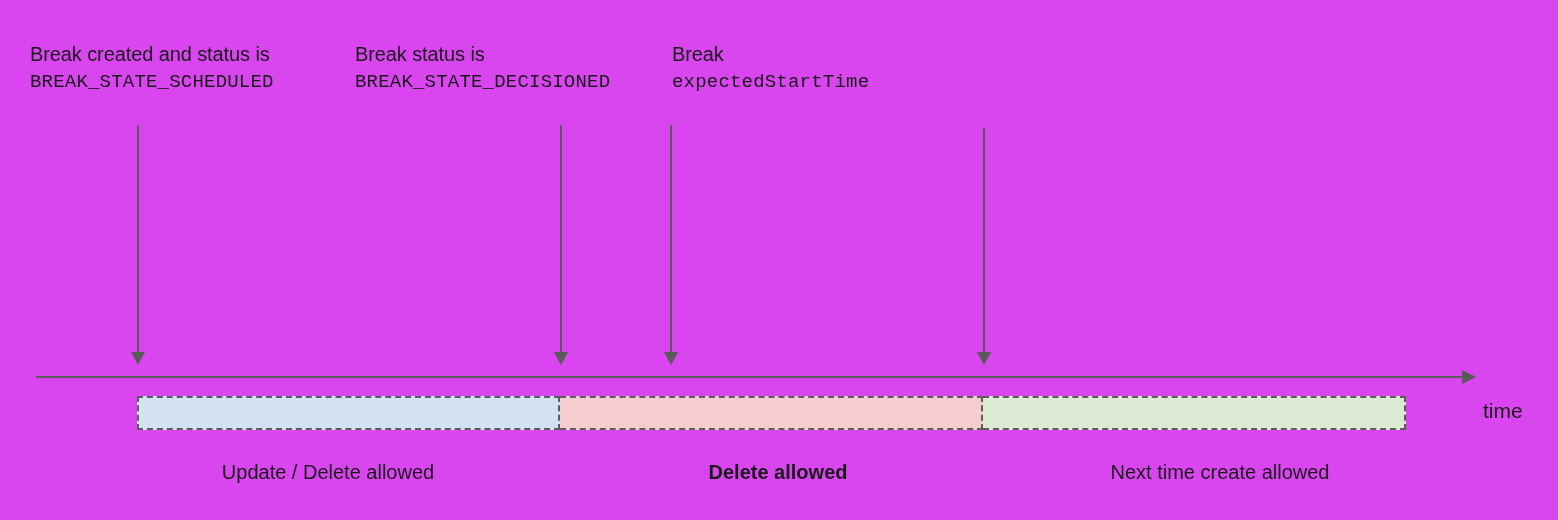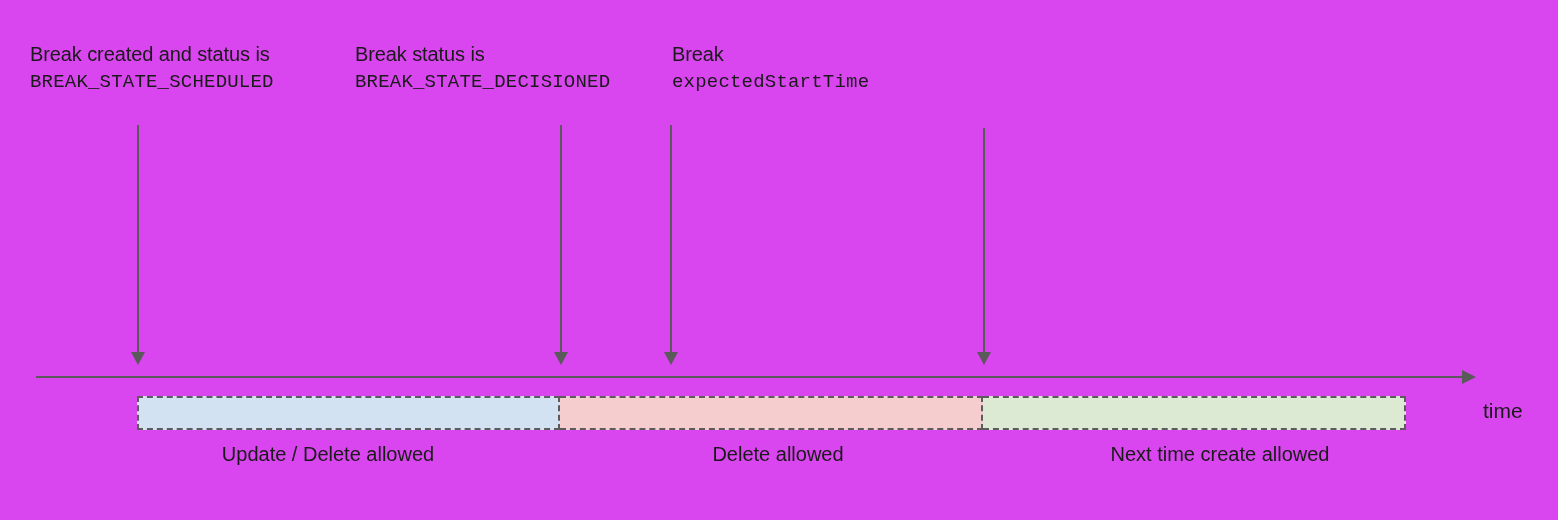--- a/index.html
+++ b/index.html
@@ -95,21 +95,21 @@
     height: 34px;
     box-sizing: border-box;
     border: 2px dashed #5c5c5c;
   }
   .phase-bar.mid { border-left: none; }
   .phase-bar.last { border-left: none; }
 
   
   .phase-caption {
     position: absolute;
-    top: 443px;
+    top: 461px;
     font-size: 20px;
     color: #1a1a1a;
     text-align: center;
     white-space: nowrap;
     transform: translateX(-50%);
   }
 </style>
 </head>
 <body>
 
@@ -155,16 +155,16 @@
 
   <div id="time-axis"></div>
   <div id="time-axis-head"></div>
   <div id="time-axis-label">time</div>
 
   <div class="phase-bar first" style="left:137px; width:423px; background:#d2e2f2;"></div>
   <div class="phase-bar mid" style="left:560px; width:423px; background:#f5cdcf;"></div>
   <div class="phase-bar last" style="left:983px; width:423px; background:#dcead4;"></div>
 
   <div class="phase-caption" style="left:328px;">Update / Delete allowed</div>
-  <div class="phase-caption" style="left:778px;">Delete allowed</div>
+  <div class="phase-caption" style="left:778px;font-weight:bold;">Delete allowed</div>
   <div class="phase-caption" style="left:1220px;">Next time create allowed</div>
 
 </div>
 
 </body></html>

